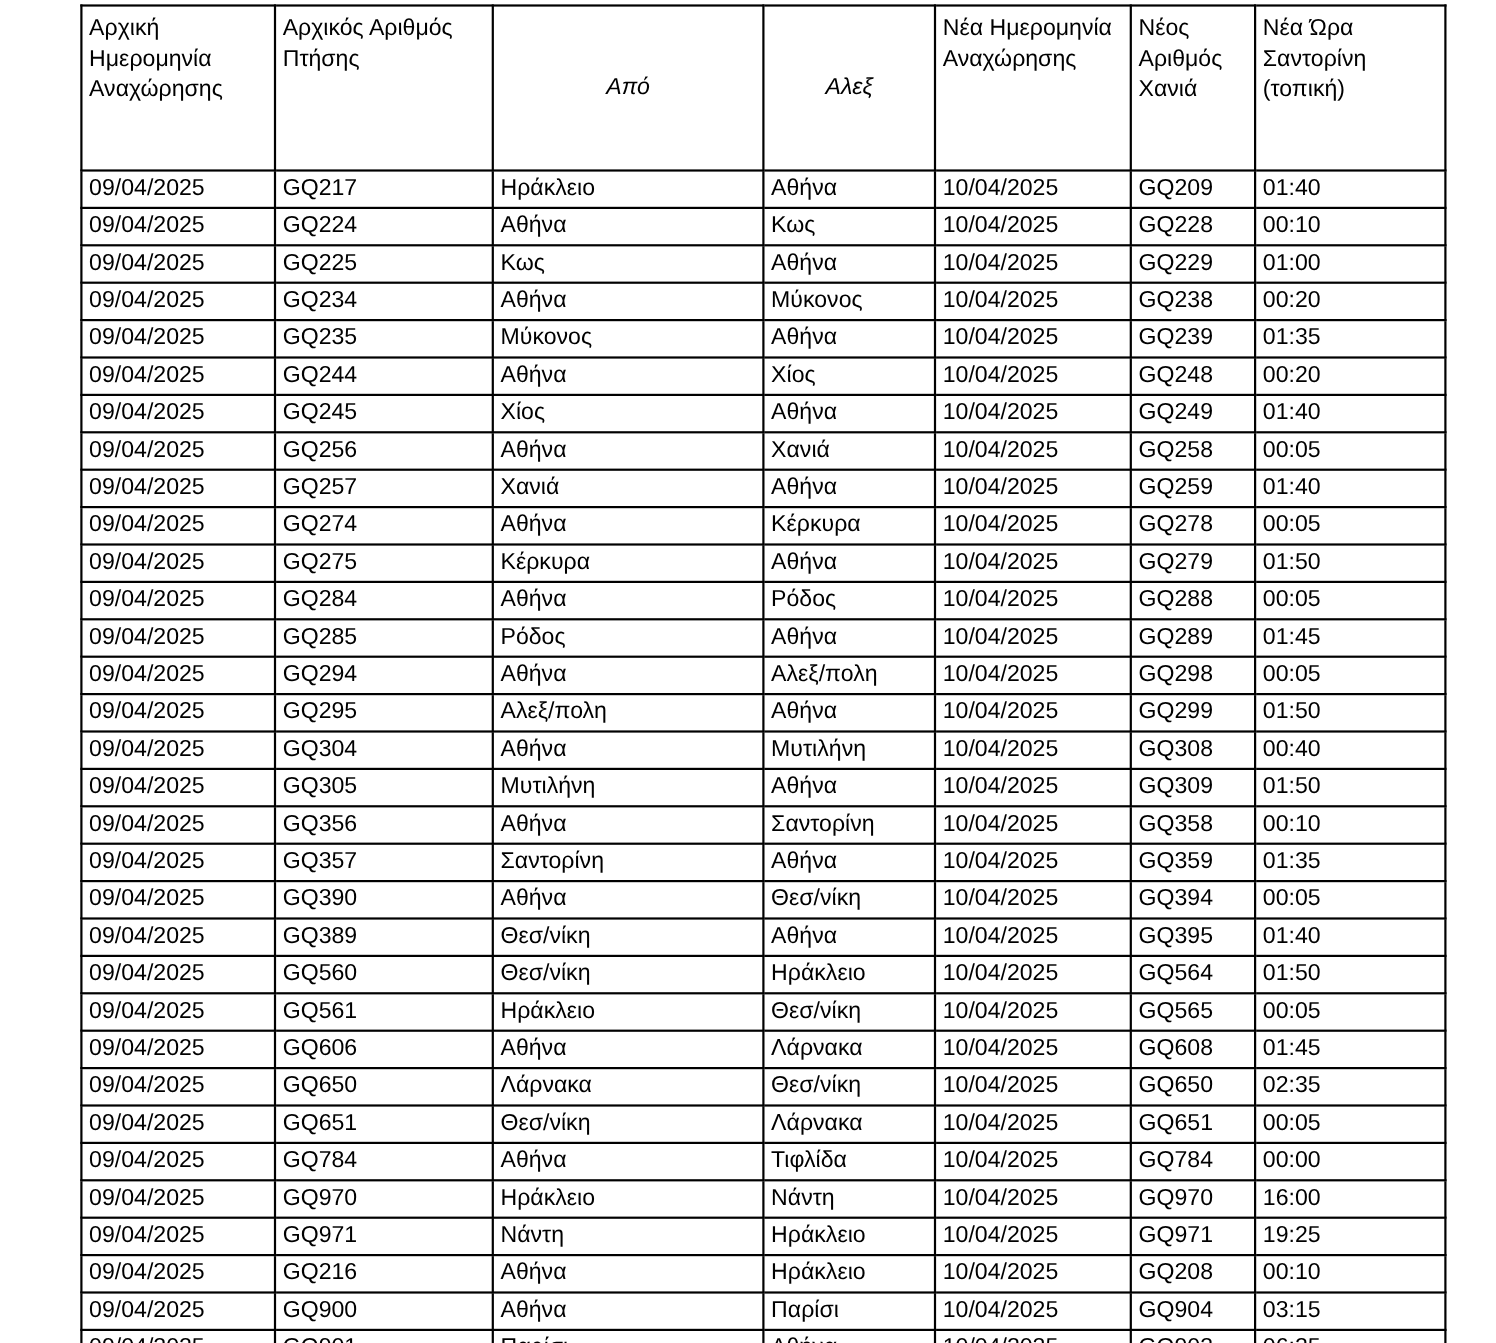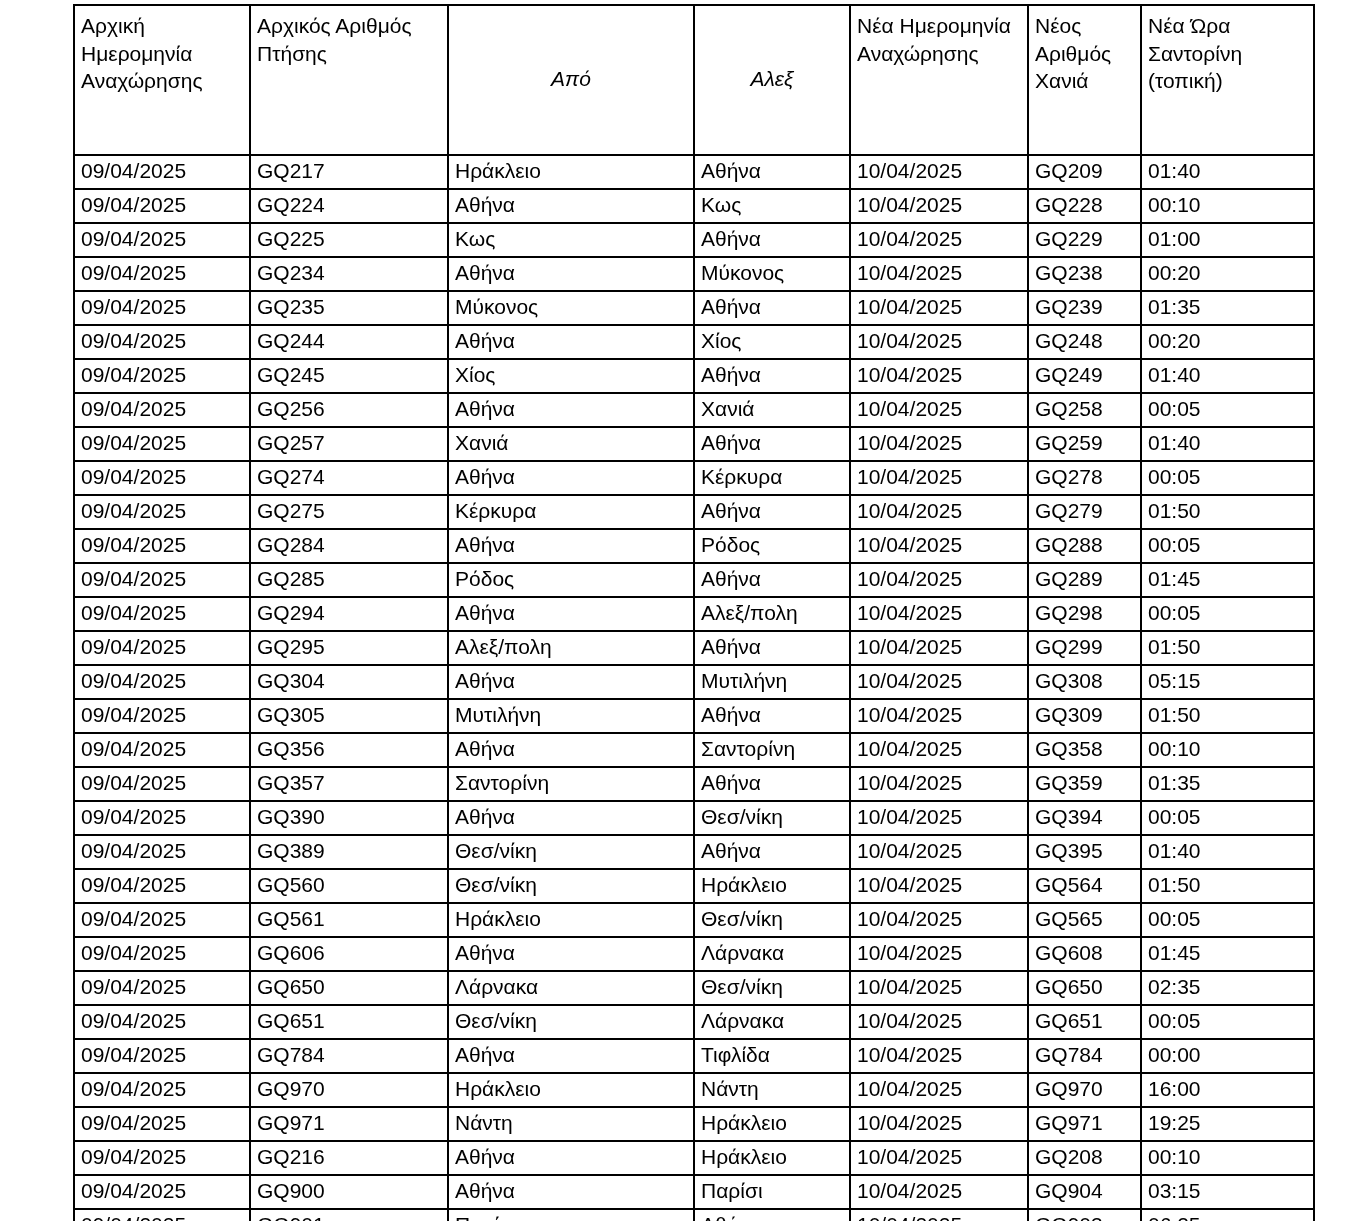--- a/index.html
+++ b/index.html
@@ -226,21 +226,21 @@
           <td>GQ299</td>
           <td>01:50</td>
         </tr>
         <tr>
           <td>09/04/2025</td>
           <td>GQ304</td>
           <td>Αθήνα</td>
           <td>Μυτιλήνη</td>
           <td>10/04/2025</td>
           <td>GQ308</td>
-          <td>05:15</td>
+          <td>00:40</td>
         </tr>
         <tr>
           <td>09/04/2025</td>
           <td>GQ305</td>
           <td>Μυτιλήνη</td>
           <td>Αθήνα</td>
           <td>10/04/2025</td>
           <td>GQ309</td>
           <td>01:50</td>
         </tr>

